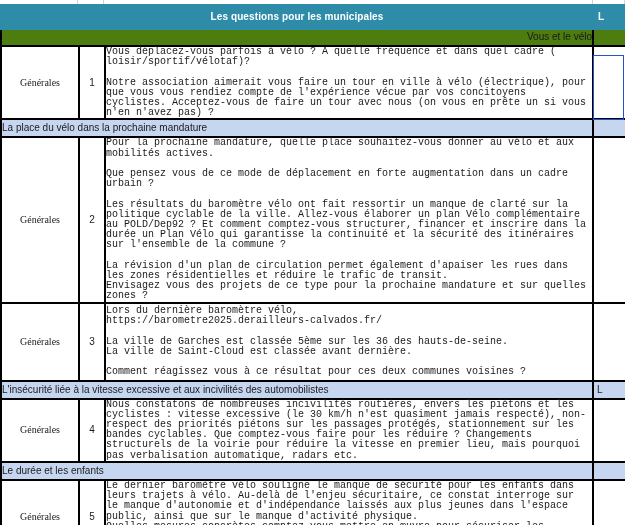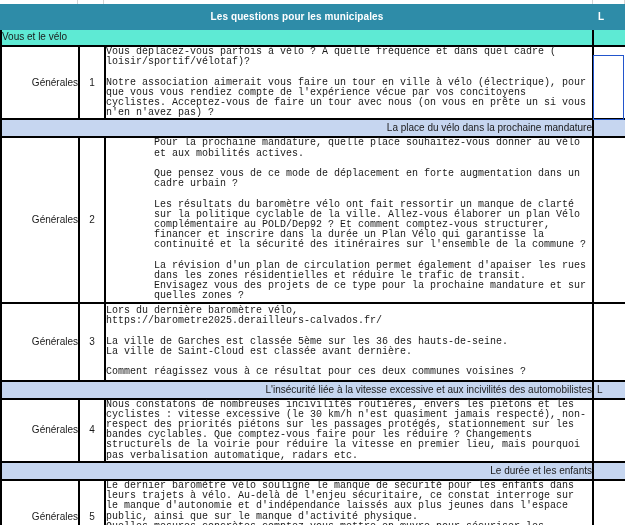--- a/index.html
+++ b/index.html
@@ -58,39 +58,40 @@
     padding-left: 4px !important;
   }
   .band-dark {
     background: #a8c0e8;
     text-align: center;
     font-size: 10px;
     height: 16px;
     color: #1a1a1a;
   }
   .band-light {
-    background: #5eead4;
-    text-align: left;
+    background: #4d7c0f;
+    text-align: right;
     font-size: 9px;
     height: 15px;
     color: #1a1a1a;
   }
   .band-sec {
     background: #c6d6f0;
-    text-align: right;
+    text-align: left;
     font-size: 9.2px;
     height: 16px;
     color: #1a1a1a;
   }
   .cat-cell {
-    text-align: right;
+    text-align: center;
     padding-left: 5px;
     font-size: 8.6px;
     color: #1a1a1a;
     background: #ffffff;
+    font-family: Liberation Serif, serif;
   }
   .num-cell {
     text-align: center;
     font-size: 8.6px;
     color: #1a1a1a;
     background: #ffffff;
   }
   .q-cell {
     text-align: left;
     padding: 1px 3px 1px 4px;
@@ -177,21 +178,21 @@
       </tr>
 
       <tr>
         <td class="band-sec" colspan="3">La place du vélo dans la prochaine mandature</td>
         <td class="band-sec"></td>
       </tr>
 
       <tr>
         <td class="cat-cell">Générales</td>
         <td class="num-cell">2</td>
-        <td class="q-cell" style="height:136px;padding-left:48px;">Pour la prochaine mandature, quelle place souhaitez-vous donner au vélo et aux mobilités actives.
+        <td class="q-cell" style="height:136px;">Pour la prochaine mandature, quelle place souhaitez-vous donner au vélo et aux mobilités actives.
 
 Que pensez vous de ce mode de déplacement en forte augmentation dans un cadre urbain ?
 
 Les résultats du baromètre vélo ont fait ressortir un manque de clarté sur la politique cyclable de la ville. Allez-vous élaborer un plan Vélo complémentaire au POLD/Dep92 ? Et comment comptez-vous structurer, financer et inscrire dans la durée un Plan Vélo qui garantisse la continuité et la sécurité des itinéraires sur l'ensemble de la commune ?
 
 La révision d'un plan de circulation permet également d'apaiser les rues dans les zones résidentielles et réduire le trafic de transit.
 Envisagez vous des projets de ce type pour la prochaine mandature et sur quelles zones ?</td>
         <td class="ans-cell"></td>
       </tr>
 

